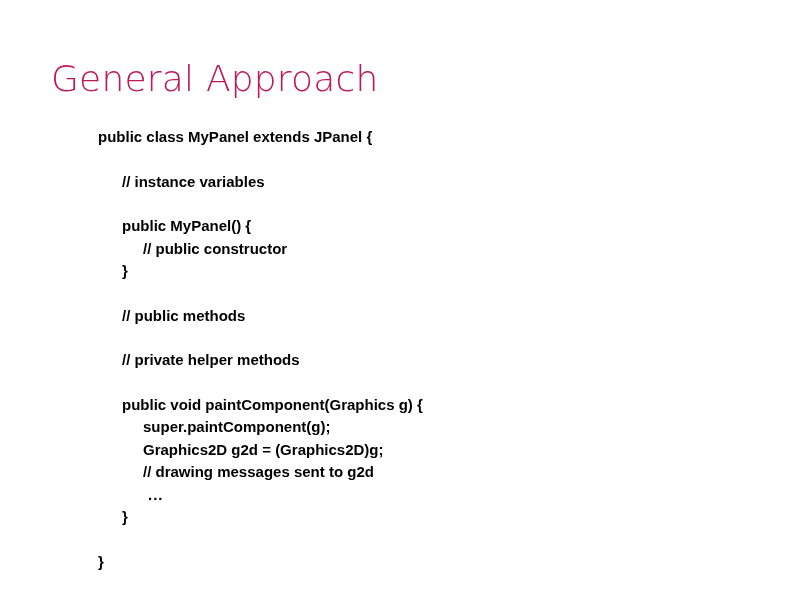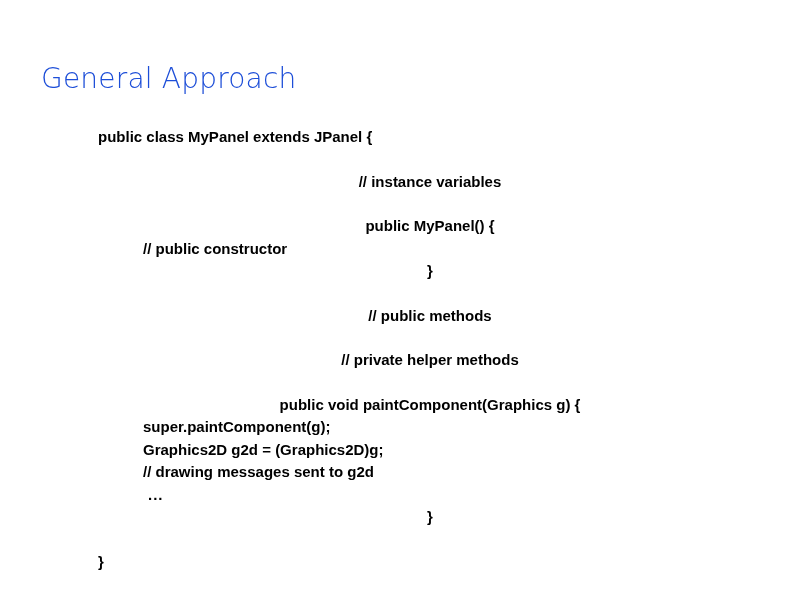--- a/index.html
+++ b/index.html
@@ -19,28 +19,28 @@
 
   #slide {
     position: absolute;
     inset: 0;
     background: #ffffff;
   }
 
   
   #slide-title {
     position: absolute;
-    left: 41px;
+    left: 51px;
     top: 62px;
     font-family: "DejaVu Sans", sans-serif;
-    font-size: 28px;
+    font-size: 36px;
     font-weight: 300;
     line-height: 34px;
     letter-spacing: 0.2px;
-    color: #1d4ed8;
+    color: #be185d;
     white-space: nowrap;
   }
 
   
   #code-listing {
     position: absolute;
     left: 98px;
     top: 126px;
     width: 640px;
     font-family: Liberation Sans, sans-serif;
@@ -52,21 +52,21 @@
   }
 
   .code-line {
     white-space: pre;
     display: block;
     min-height: 22.5px;
   }
 
   
   .indent-0 { padding-left: 0px; }
-  .indent-1 { padding-left: 24px; text-align: center; }
+  .indent-1 { padding-left: 24px; }
   .indent-2 { padding-left: 45px; }
   .indent-3 { padding-left: 50px; }
 
   
   .code-gap {
     display: block;
     height: 22px;
   }
 
   .ellipsis-line {

